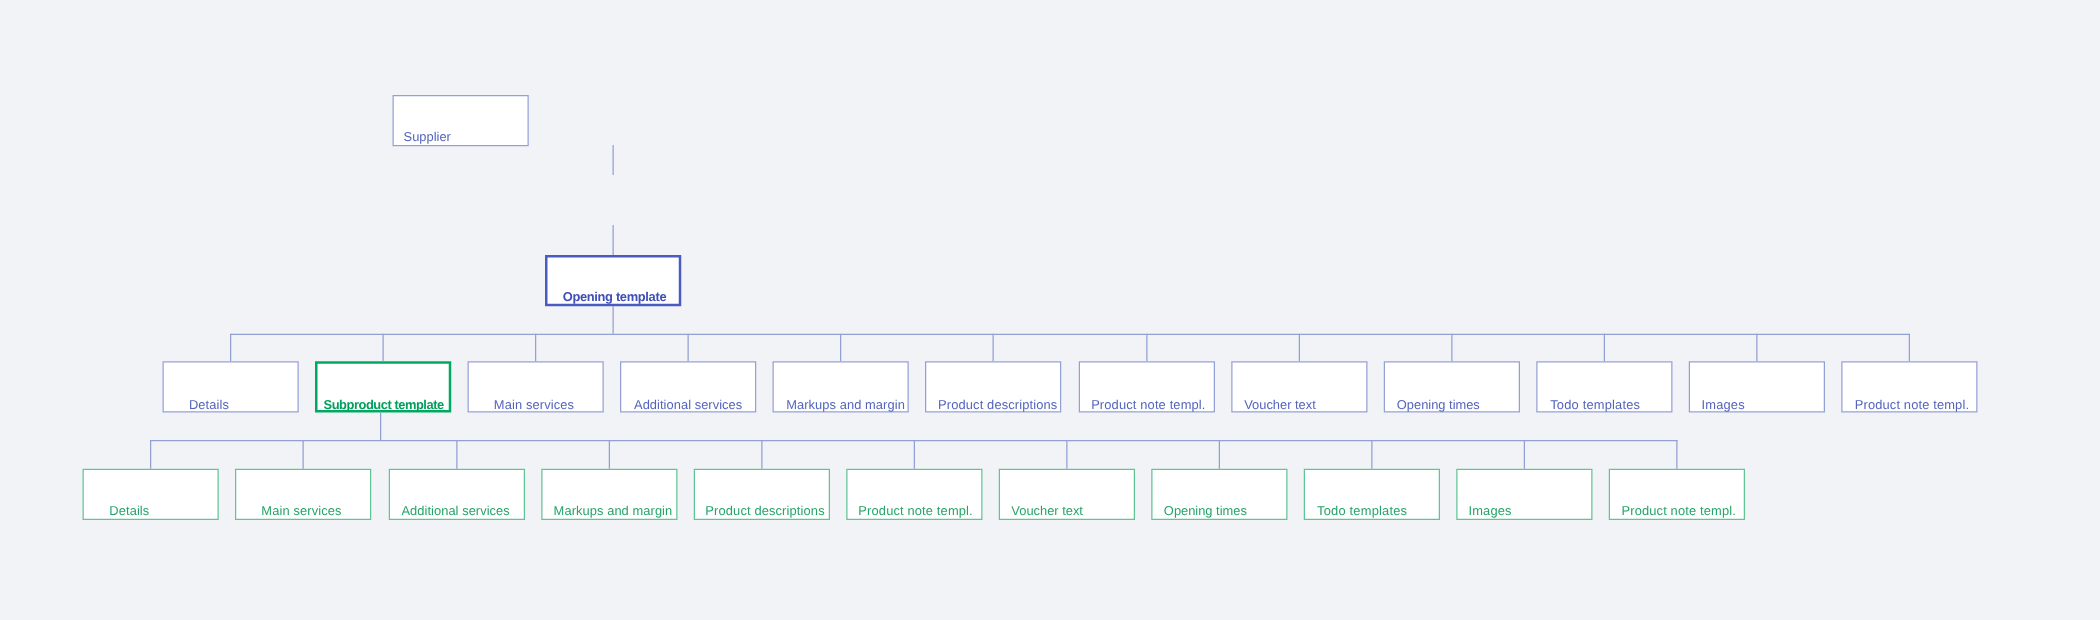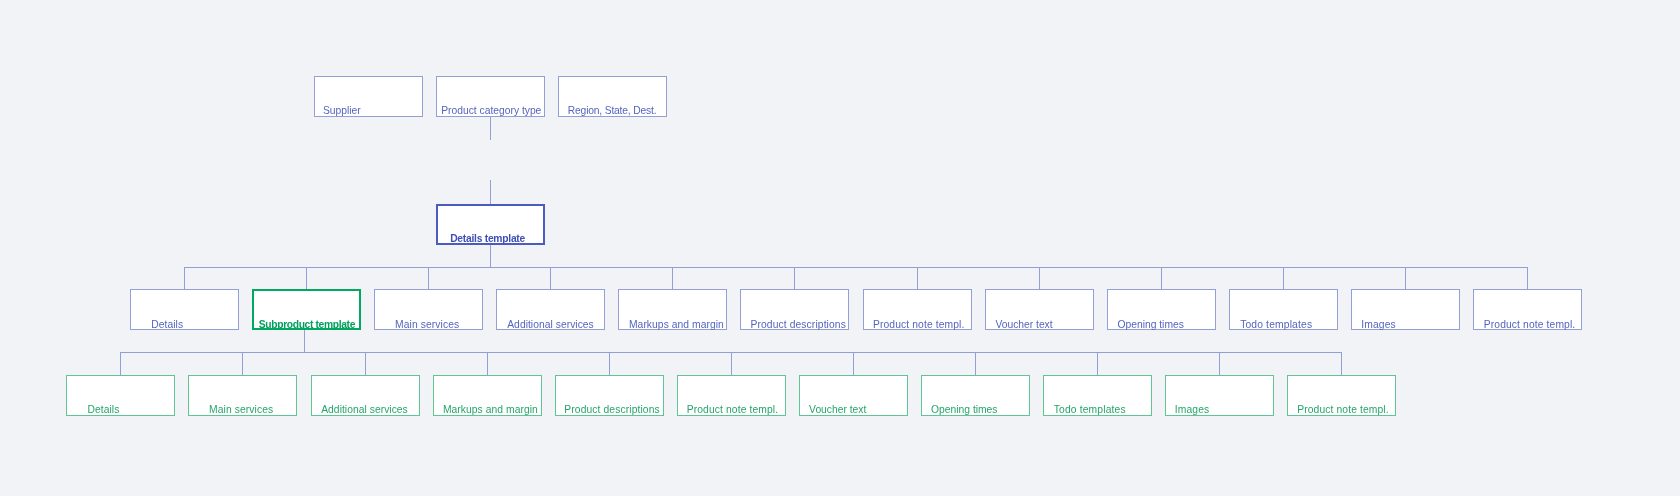--- a/index.html
+++ b/index.html
@@ -37,30 +37,24 @@
   <div class="conn v" style="left:490px;top:116px;height:24px"></div>
   <div class="conn v" style="left:490px;top:180px;height:24px"></div>
   <div class="conn v" style="left:490px;top:244px;height:23px"></div>
   <div class="conn h" style="left:184px;top:267px;width:1344px"></div>
   <div class="conn v" style="left:304px;top:330px;height:22px"></div>
   <div class="conn h" style="left:120px;top:352px;width:1222px"></div>
 
   <div class="node" style="left:313.6px;top:75.6px">
     <span class="lbl" style="left:8.3px">Supplier</span>
   </div>
-  <div class="node" style="left:435.8px;top:75.6px">
-    <span class="lbl" style="left:4.4px">Product category type</span>
-  </div>
-  <div class="node" style="left:558px;top:75.6px">
-    <span class="lbl" style="left:8.8px;letter-spacing:-0.18px">Region, State, Dest.</span>
-  </div>
 
 
   <div class="node root" style="left:435.8px;top:203.6px">
-    <span class="lbl" style="left:12.4px">Details template</span>
+    <span class="lbl" style="left:12.4px">Opening template</span>
   </div>
 
 <div class="node" style="left: 129.6px; top: 289px;">
       <span class="lbl" style="left: 20.6px; letter-spacing: 0.07px;">Details</span>
     </div>
     <div class="conn v" style="left: 184px; top: 267px; height: 22px;"></div>
     <div class="node sub" style="left: 251.77px; top: 289px;">
       <span class="lbl" style="left: 5.1px; letter-spacing: -0.36px;">Subproduct template</span>
     </div>
     <div class="conn v" style="left: 306px; top: 267px; height: 22px;"></div>

